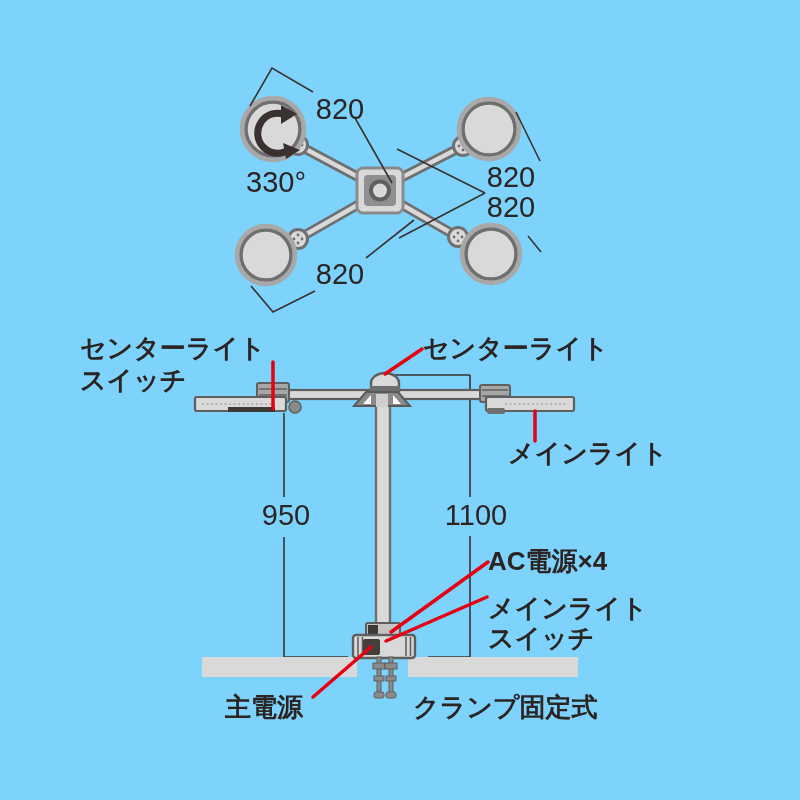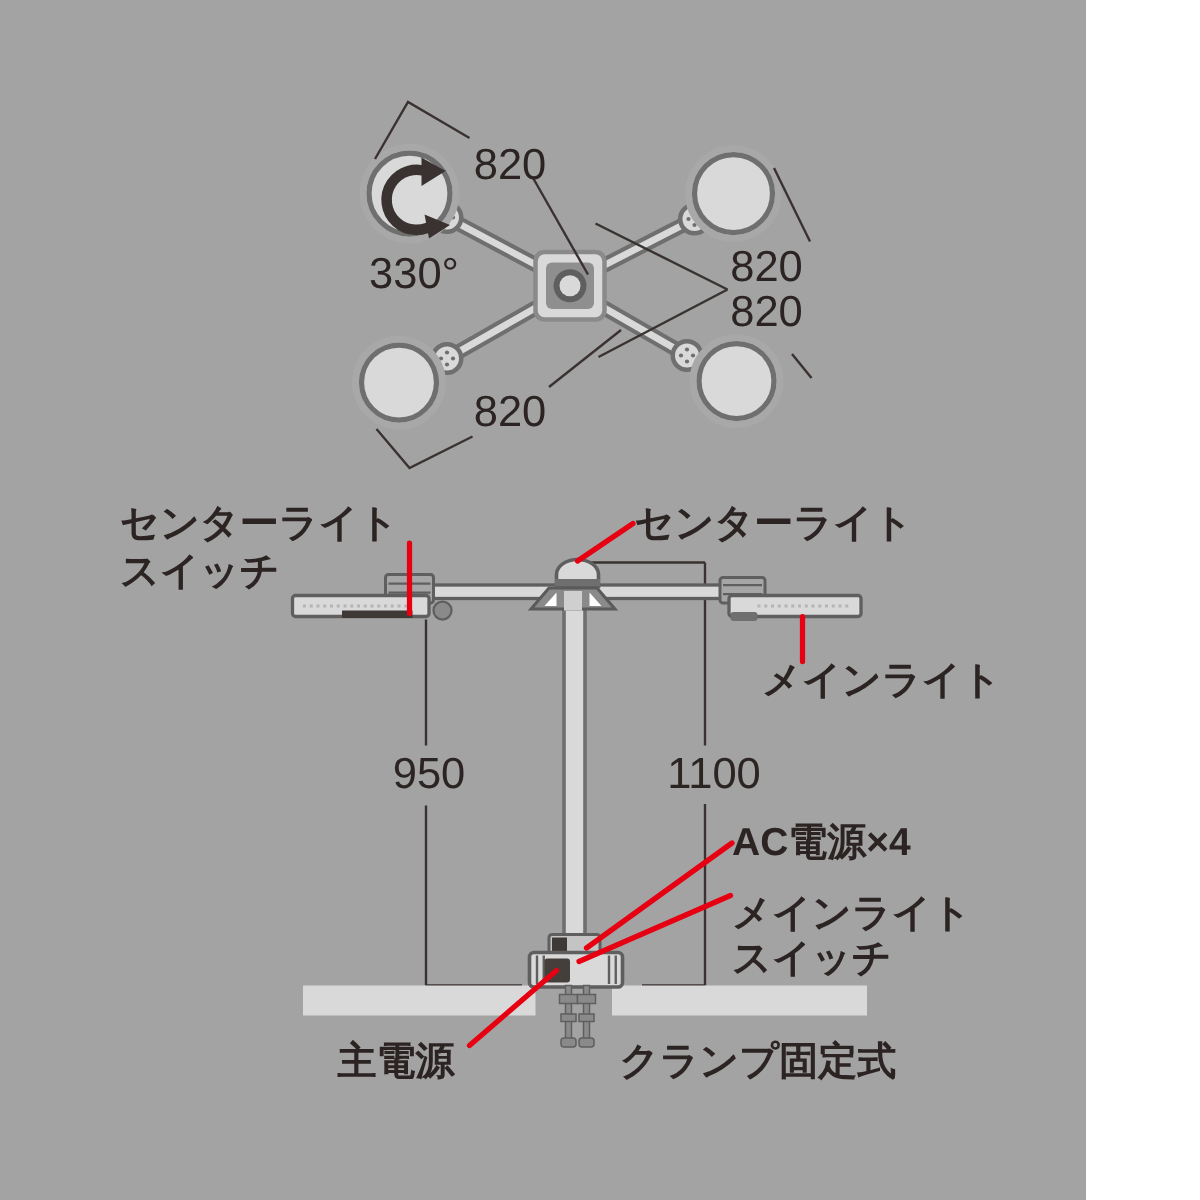--- a/index.html
+++ b/index.html
@@ -1,16 +1,16 @@
 <!DOCTYPE html>
 <html><head>
 <meta charset="utf-8">
 <style>
   html,body{margin:0;padding:0;background:#fff;}
-  .canvas{position:relative;width:724px;height:800px;background:#a3a3a3;overflow:hidden;
+  .canvas{position:relative;width:800px;height:800px;background:#7dd3fc;overflow:hidden;
           font-family:"Liberation Sans","DejaVu Sans",sans-serif;}
   svg{display:block;}
   text{fill:#2b2423;}
   .num{font-size:29px;font-weight:400;letter-spacing:0px;}
   .jp{font-size:26px;font-weight:700;}
 </style>
 </head>
 <body>
 
 <div class="canvas">

